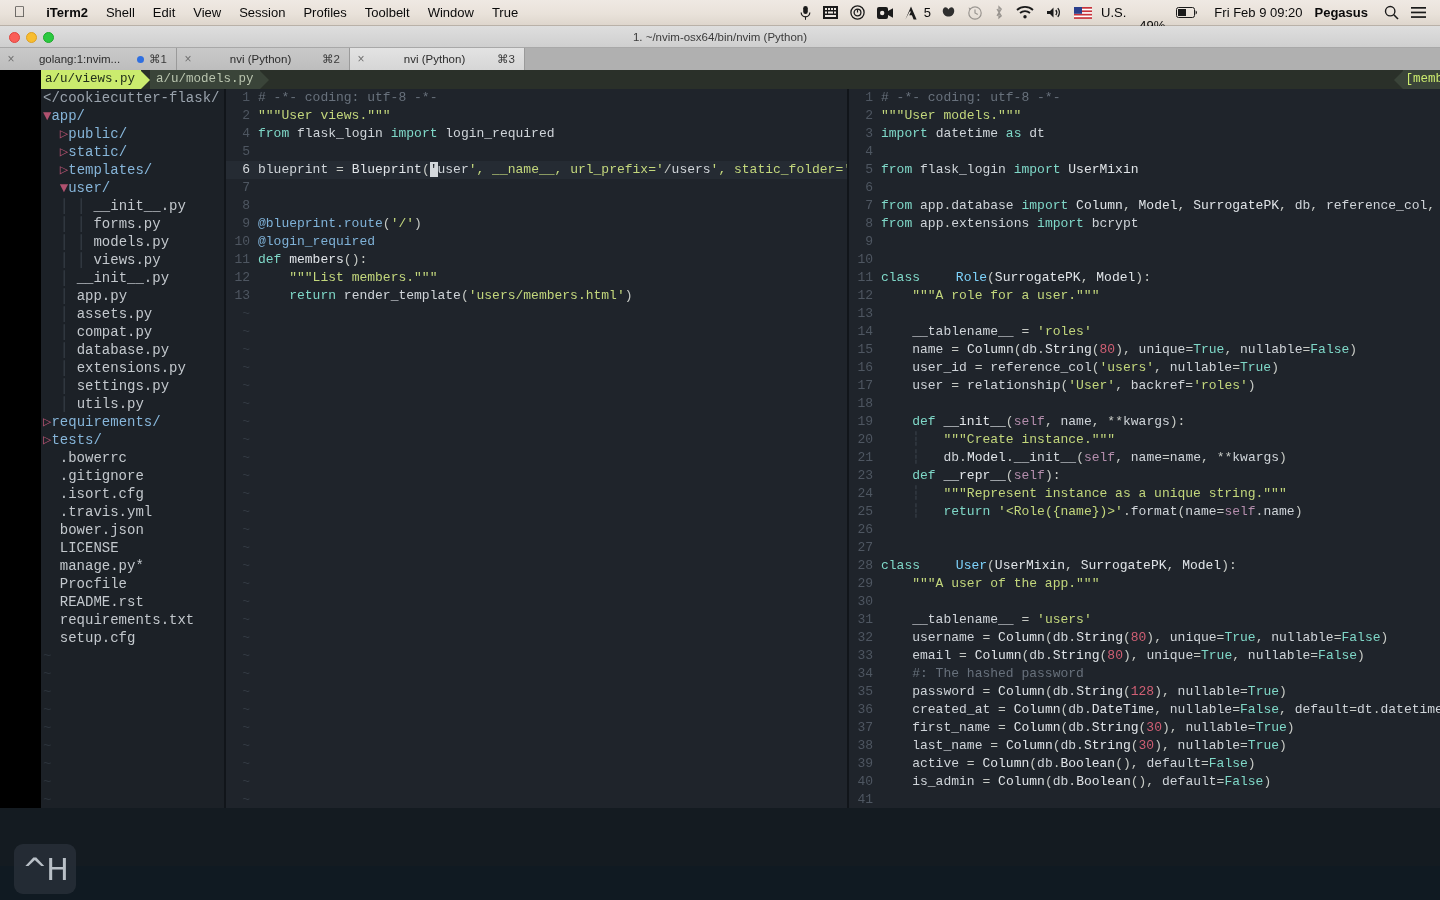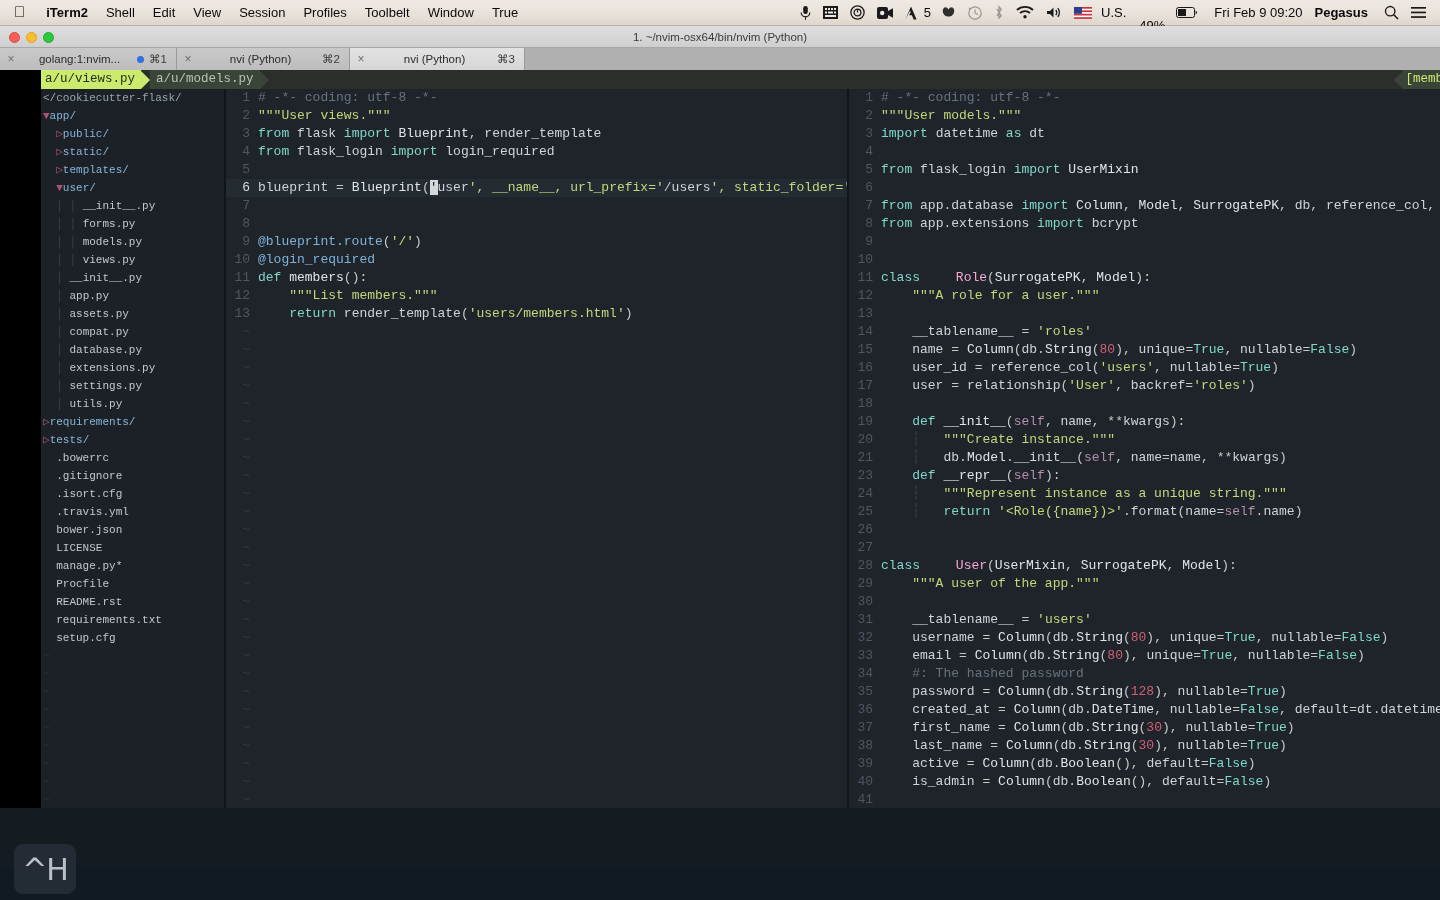--- a/index.html
+++ b/index.html
@@ -65,21 +65,21 @@
   .bf-arrowA{ width:0;height:0;border-top:9.5px solid transparent;border-bottom:9.5px solid transparent;border-left:9px solid #cbeb6e; }
   .bf-inactive{ background:#3a4439; color:#b9c4ae; padding:0 6px; height:19px; line-height:19px; }
   .bf-arrowB{ width:0;height:0;border-top:9.5px solid transparent;border-bottom:9.5px solid transparent;border-left:9px solid #3a4439; }
   #bufright{ position:absolute; right:0; top:0; height:19px; display:flex; align-items:center; }
   .bf-arrowL{ width:0;height:0;border-top:9.5px solid transparent;border-bottom:9.5px solid transparent;border-right:9px solid #3a4439; }
   .bf-buffers{ background:#3a4439; color:#cbeb6e; height:19px; line-height:19px; padding:0 8px 0 2px; font-size:12.5px; }
 
   
   #nerd{
     position:absolute; left:0; top:19px; width:183px; height:747px;
-    background:#1c2127; overflow:hidden; font-size:11px; line-height:18px;
+    background:#1c2127; overflow:hidden; font-size:14px; line-height:18px;
     padding-top:0px;
   }
   #nerd .row{ height:18px; white-space:nowrap; padding-left:2px; }
   .nt-root{ color:#9aa3ad; }
   .nt-dirname{ color:#86b5d9; }
   .nt-arrow{ color:#b0516f; }
   .nt-file{ color:#c3c8cd; }
   .nt-guide{ color:#3b434c; }
   .nt-tilde{ color:#2d343c; }
 
@@ -96,21 +96,21 @@
   .gutter{ display:inline-block; width:32px; text-align:right; color:#4e5661; padding-right:8px; }
   .gutter.cur{ color:#d8dce0; }
   .tilde{ display:inline-block; width:32px; text-align:right; color:#353c45; padding-right:8px; }
   .curline{ background:#252b33; }
 
   
   .c-com{ color:#68717c; }
   .c-str{ color:#c3d77c; }
   .c-kw{ color:#7fd8c8; }
   .c-fn{ color:#e0e4e8; }
-  .c-cls{ color:#f9a8d4;padding-left:28px; }
+  .c-cls{ color:#7dd3fc;padding-left:28px; }
   .c-num{ color:#d05f74; }
   .c-id{ color:#cfd4d9; }
   .c-dec{ color:#7fb2d8; }
   .c-self{ color:#b48ead; }
   .c-op{ color:#c6c9c4; }
   .c-ind{ color:#3b434c; }
   .cursorblk{ background:#d4d8dc; color:#1f242b; }
 
   
   #statusline{
@@ -364,21 +364,20 @@
       <div class="row"><span class="nt-tilde">~</span></div>
       <div class="row"><span class="nt-tilde">~</span></div>
       <div class="row"><span class="nt-tilde">~</span></div>
       <div class="row"><span class="nt-tilde">~</span></div>
     </div>
   <div id="vsplit"></div>
 
   <div class="pane" id="paneL">
       <div class="ln"><span class="gutter">1</span><span><span class="c-com"># -*- coding: utf-8 -*-</span></span></div>
       <div class="ln"><span class="gutter">2</span><span><span class="c-str">"""User views."""</span></span></div>
-      <div class="ln"><span class="gutter">3</span><span><span class="c-kw">from</span><span class="c-op"> </span><span class="c-id">flask</span><span class="c-op"> </span><span class="c-kw">import</span><span class="c-op"> </span><span class="c-fn">Blueprint</span><span class="c-op">,</span><span class="c-op"> </span><span class="c-id">render_template</span></span></div>
       <div class="ln"><span class="gutter">4</span><span><span class="c-kw">from</span><span class="c-op"> </span><span class="c-id">flask_login</span><span class="c-op"> </span><span class="c-kw">import</span><span class="c-op"> </span><span class="c-id">login_required</span></span></div>
       <div class="ln"><span class="gutter">5</span><span></span></div>
       <div class="ln curline"><span class="gutter cur">6</span><span><span class="c-id">blueprint</span><span class="c-op"> </span><span class="c-op">=</span><span class="c-op"> </span><span class="c-fn">Blueprint</span><span class="c-op">(</span><span class="cursorblk">'</span><span class="c-id">user</span><span class="c-str">', __name__, url_prefix='</span><span class="c-op">/</span><span class="c-id">users</span><span class="c-str">', static_folder='</span></span></div>
       <div class="ln"><span class="gutter">7</span><span></span></div>
       <div class="ln"><span class="gutter">8</span><span></span></div>
       <div class="ln"><span class="gutter">9</span><span><span class="c-dec">@blueprint.route</span><span class="c-op">(</span><span class="c-str">'/'</span><span class="c-op">)</span></span></div>
       <div class="ln"><span class="gutter">10</span><span><span class="c-dec">@login_required</span></span></div>
       <div class="ln"><span class="gutter">11</span><span><span class="c-kw">def</span><span class="c-op"> </span><span class="c-fn">members</span><span class="c-op">(</span><span class="c-op">)</span><span class="c-op">:</span></span></div>
       <div class="ln"><span class="gutter">12</span><span>    <span class="c-str">"""List members."""</span></span></div>
       <div class="ln"><span class="gutter">13</span><span>    <span class="c-kw">return</span><span class="c-op"> </span><span class="c-id">render_template</span><span class="c-op">(</span><span class="c-str">'users/members.html'</span><span class="c-op">)</span></span></div>

